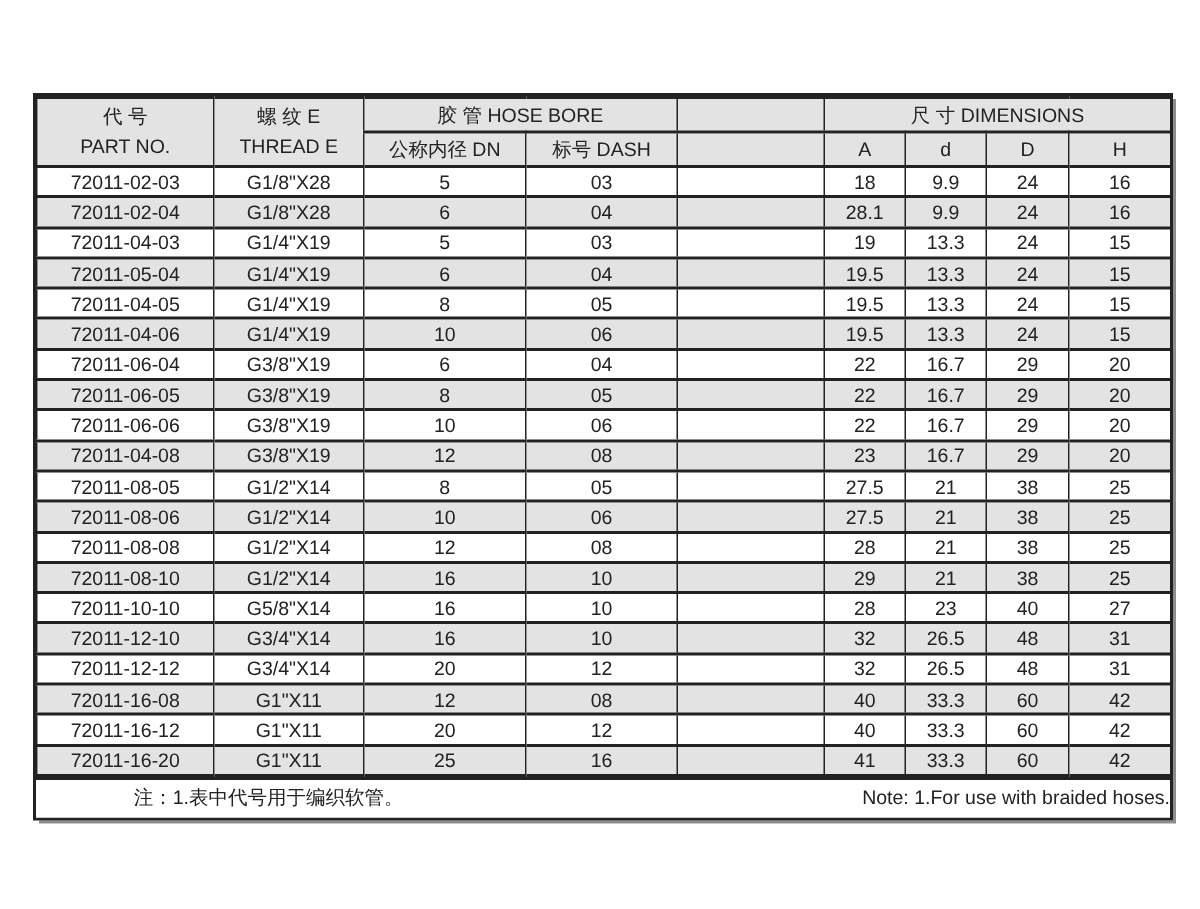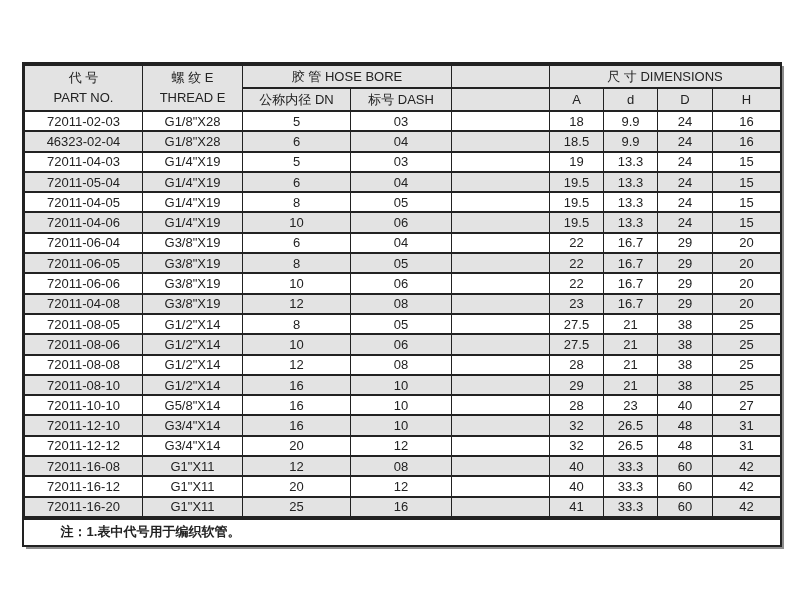--- a/index.html
+++ b/index.html
@@ -66,21 +66,21 @@
     background: #ffffff;
     padding: 4px 0 5px 8px;
     display: grid;
     grid-template-columns: 237px 1fr;
     grid-template-rows: auto auto;
     font-size: 13px;
     line-height: 16px;
     white-space: nowrap;
     overflow: hidden;
   }
-  .notes .cell { text-align: center; font-weight: bold; }
+  .notes .cell { text-align: right; }
 </style>
 </head>
 <body>
 
 <div class="page">
   <div class="table-box">
     <table class="spec">
       <colgroup>
         <col style="width:118px">
         <col style="width:100px">
@@ -122,26 +122,26 @@
             <td>G1/8"X28</td>
             <td>5</td>
             <td>03</td>
             <td></td>
             <td>18</td>
             <td>9.9</td>
             <td>24</td>
             <td>16</td>
           </tr>
           <tr class="alt">
-            <td>46323-02-04</td>
+            <td>72011-02-04</td>
             <td>G1/8"X28</td>
             <td>6</td>
             <td>04</td>
             <td></td>
-            <td>18.5</td>
+            <td>28.1</td>
             <td>9.9</td>
             <td>24</td>
             <td>16</td>
           </tr>
           <tr>
             <td>72011-04-03</td>
             <td>G1/4"X19</td>
             <td>5</td>
             <td>03</td>
             <td></td>
@@ -334,15 +334,16 @@
             <td></td>
             <td>41</td>
             <td>33.3</td>
             <td>60</td>
             <td>42</td>
           </tr>
         </tbody>
     </table>
     <div class="notes">
       <div class="cell">注：1.表中代号用于编织软管。</div>
+      <div class="cell">Note: 1.For use with braided hoses.</div>
     </div>
   </div>
 </div>
 
 </body></html>

